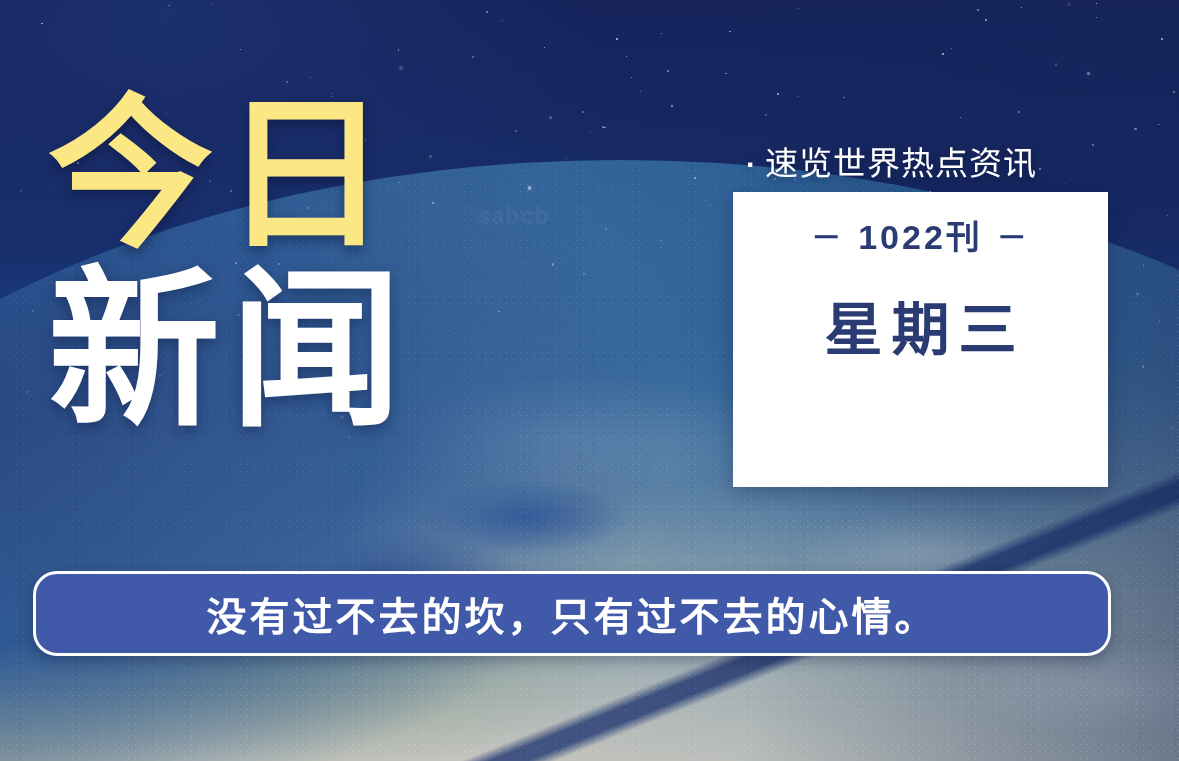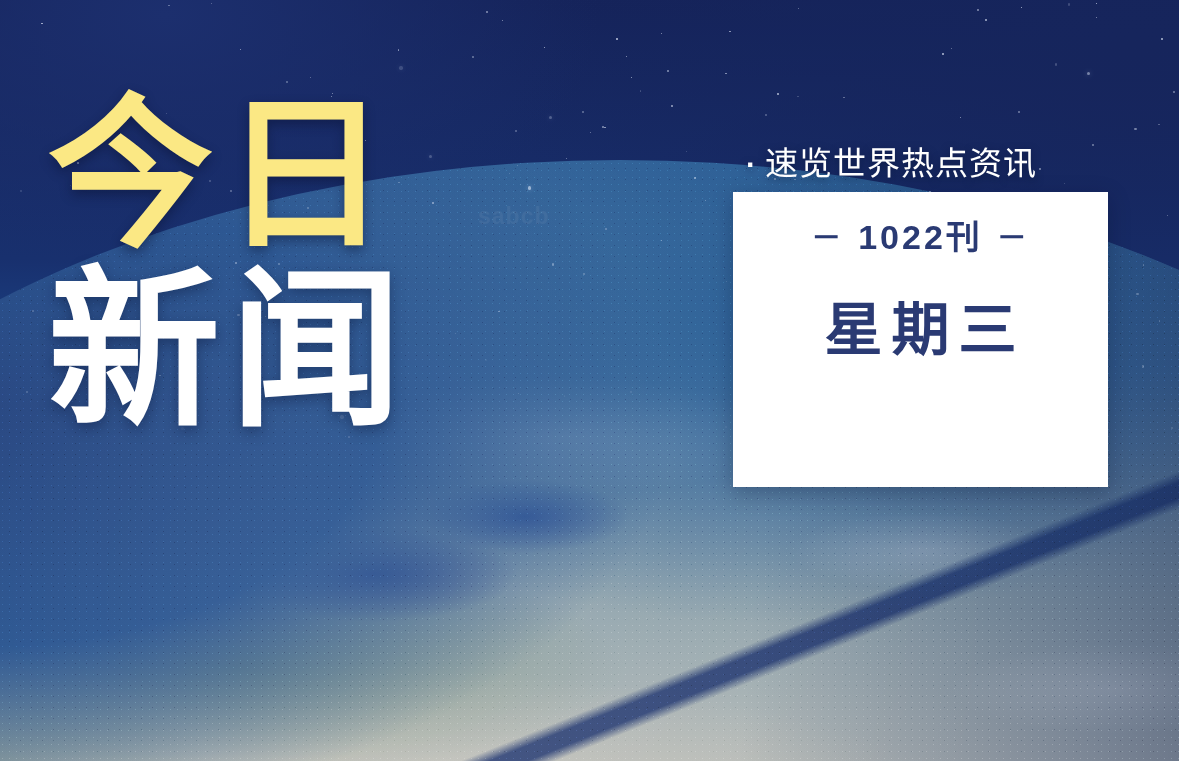--- a/index.html
+++ b/index.html
@@ -373,14 +373,15 @@
 
   <div class="card">
     <div class="issue">
       <span class="dash">－</span>
       <span>1022刊</span>
       <span class="dash">－</span>
     </div>
     <div class="weekday">星期三</div>
   </div>
 
+  <div class="quote">没有过不去的坎，只有过不去的心情。</div>
 
 </div>
 
 </body></html>

